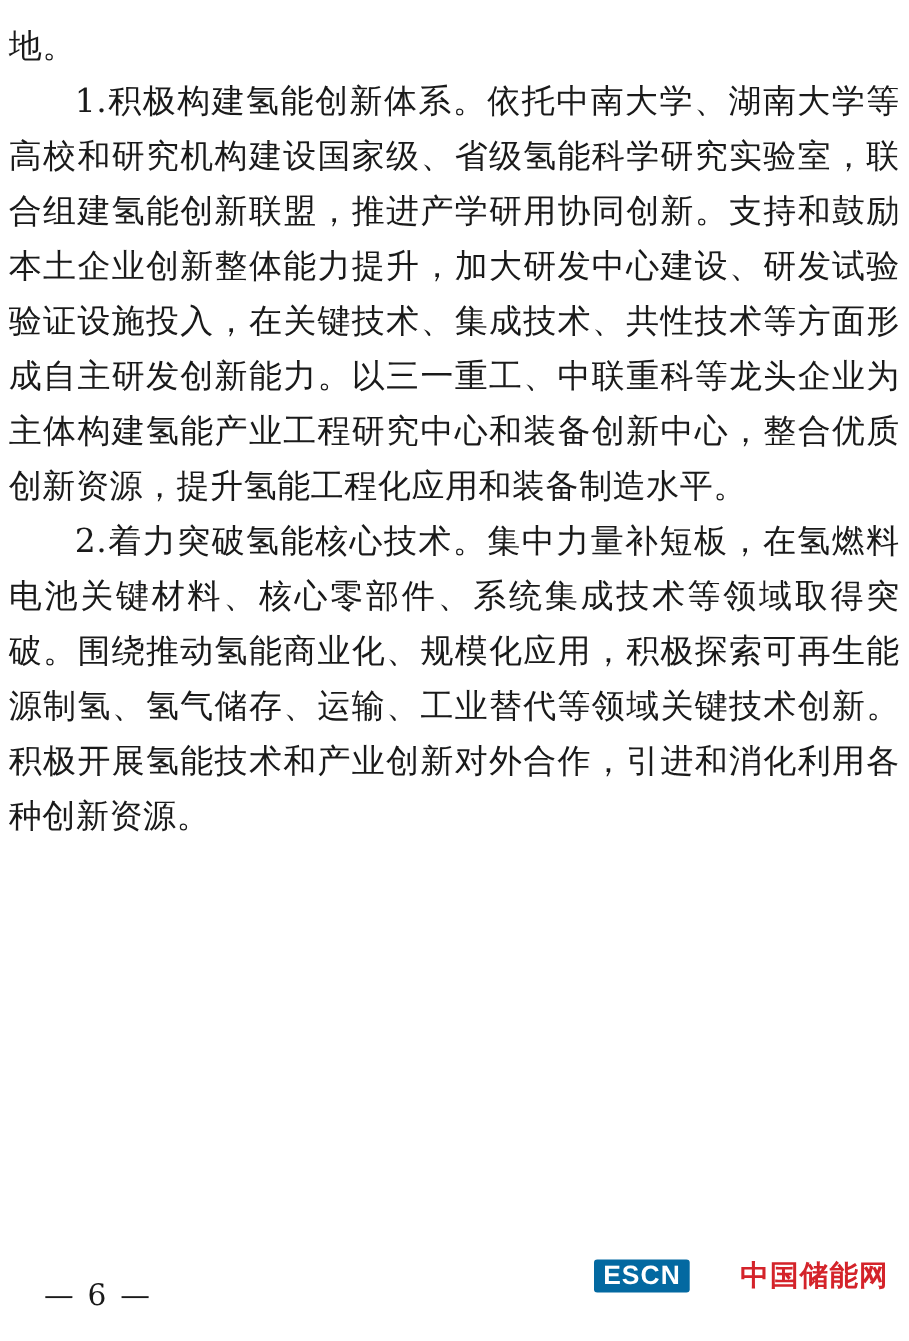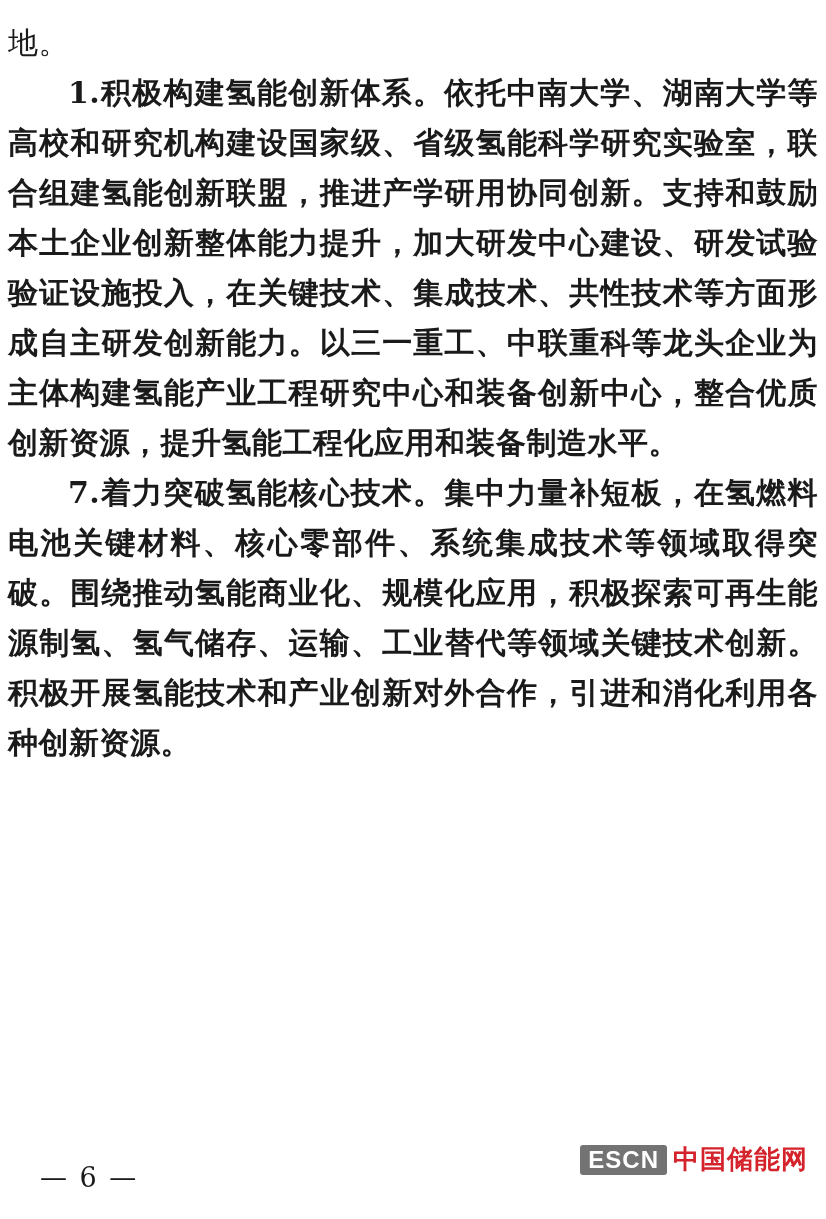--- a/index.html
+++ b/index.html
@@ -26,21 +26,20 @@
     line-height: 50px;
     color: #1a1a1a;
     margin: 0 0 0 0;
     text-align: justify;
     text-justify: inter-ideograph;
     letter-spacing: 0.5px;
     font-weight: 500;
   }
   .para.indent {
     text-indent: 60px;
-    font-weight: bold;
   }
   .footer {
     position: absolute;
     left: 0;
     bottom: 14px;
     width: 826px;
     height: 60px;
   }
   .page-number {
     position: absolute;
@@ -53,48 +52,49 @@
   }
   .watermark {
     position: absolute;
     right: 18px;
     bottom: 30px;
     display: flex;
     align-items: center;
     gap: 6px;
   }
   .wm-badge {
-    background: #737373;
+    background: #0369a1;
     color: #ffffff;
     font-family: "Liberation Sans", sans-serif;
     font-weight: bold;
     font-size: 24px;
     letter-spacing: 1px;
     padding: 2px 8px 3px 8px;
     border-radius: 3px;
     line-height: 1.05;
   }
   .wm-text {
     color: #d4232a;
     font-family: "Liberation Sans", sans-serif;
     font-weight: bold;
     font-size: 26px;
     letter-spacing: 1px;
     line-height: 1.05;
+    margin-left: 40px;
   }
 </style>
 </head>
 <body>
 
 <div class="page">
 
   <div class="doc-body">
     <p class="para">地。</p>
     <p class="para indent">1.积极构建氢能创新体系。依托中南大学、湖南大学等高校和研究机构建设国家级、省级氢能科学研究实验室，联合组建氢能创新联盟，推进产学研用协同创新。支持和鼓励本土企业创新整体能力提升，加大研发中心建设、研发试验验证设施投入，在关键技术、集成技术、共性技术等方面形成自主研发创新能力。以三一重工、中联重科等龙头企业为主体构建氢能产业工程研究中心和装备创新中心，整合优质创新资源，提升氢能工程化应用和装备制造水平。</p>
-    <p class="para indent">7.着力突破氢能核心技术。集中力量补短板，在氢燃料电池关键材料、核心零部件、系统集成技术等领域取得突破。围绕推动氢能商业化、规模化应用，积极探索可再生能源制氢、氢气储存、运输、工业替代等领域关键技术创新。积极开展氢能技术和产业创新对外合作，引进和消化利用各种创新资源。</p>
+    <p class="para indent">2.着力突破氢能核心技术。集中力量补短板，在氢燃料电池关键材料、核心零部件、系统集成技术等领域取得突破。围绕推动氢能商业化、规模化应用，积极探索可再生能源制氢、氢气储存、运输、工业替代等领域关键技术创新。积极开展氢能技术和产业创新对外合作，引进和消化利用各种创新资源。</p>
   </div>
 
   <div class="footer">
     <div class="page-number">— 6 —</div>
     <div class="watermark">
       <span class="wm-badge">ESCN</span>
       <span class="wm-text">中国储能网</span>
     </div>
   </div>
 

